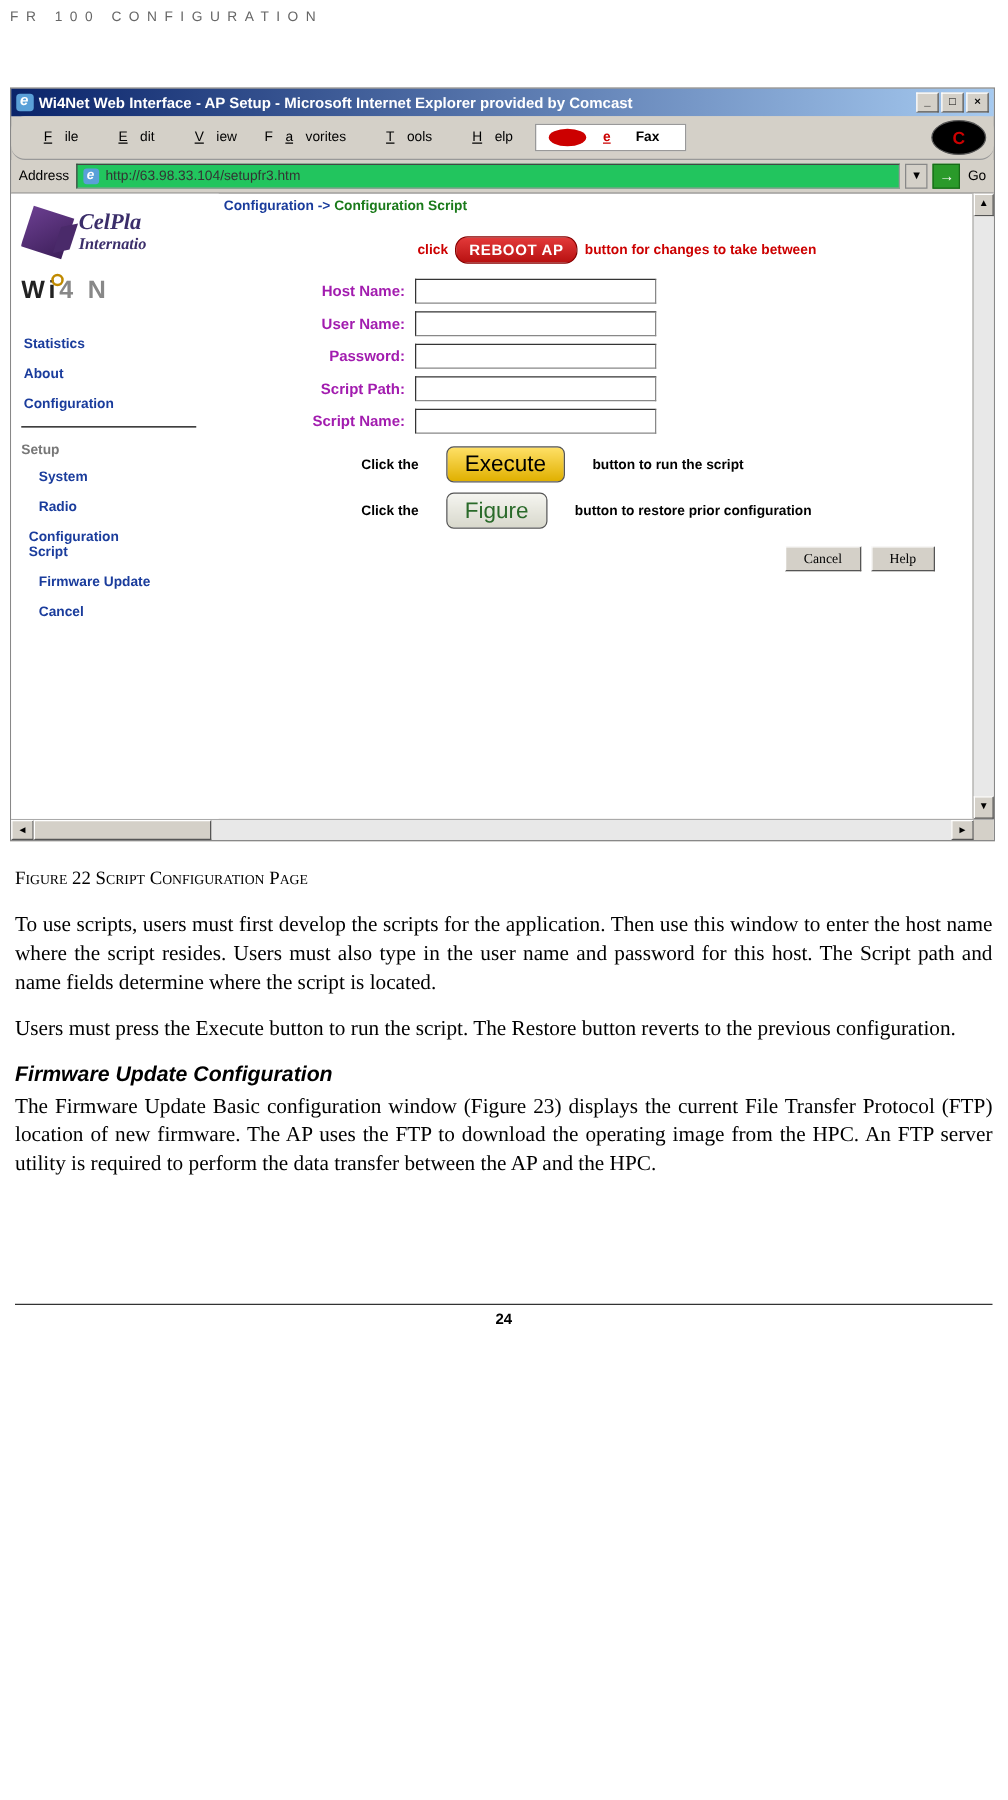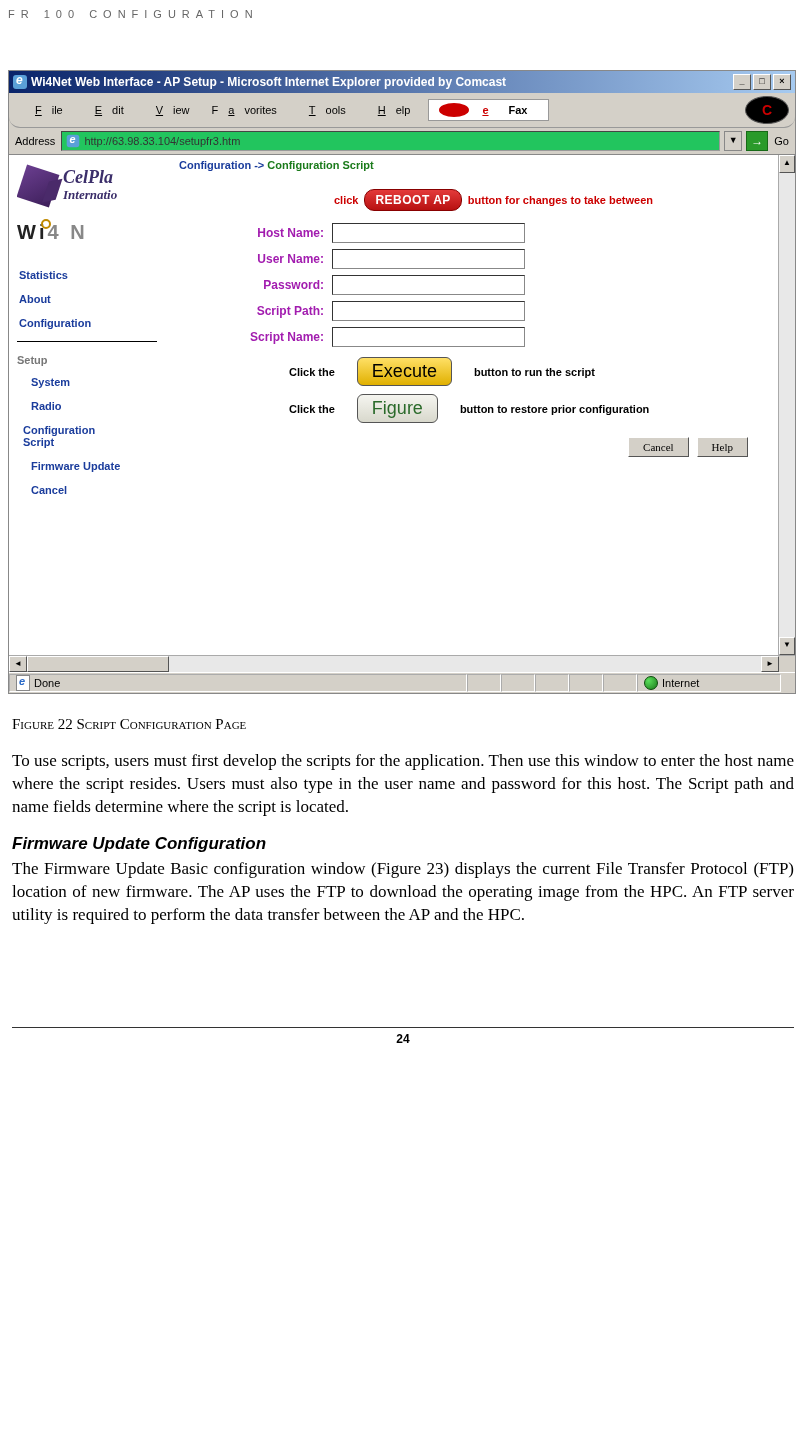--- a/index.html
+++ b/index.html
@@ -587,38 +587,23 @@
   </div>
 
   <div class="hscroll">
     <div class="arr">◄</div>
     <div class="thumb"></div>
     <div class="track"></div>
     <div class="arr">►</div>
     <div class="corner"></div>
   </div>
 
-  <div class="statusbar">
-    <div class="seg main-seg">
-      <span class="doc-ie"></span>
-      <span>Done</span>
-    </div>
-    <div class="seg small-seg"></div>
-    <div class="seg small-seg"></div>
-    <div class="seg small-seg"></div>
-    <div class="seg small-seg"></div>
-    <div class="seg small-seg"></div>
-    <div class="seg net-seg">
-      <span class="globe"></span>
-      <span>Internet</span>
-    </div>
-    <div class="grip"></div>
-  </div>
 </div>
 
 <div class="doc-body">
   <div class="fig-caption">Figure 22 Script Configuration Page</div>
   <p>To use scripts, users must first develop the scripts for the application. Then use this window to enter the host name where the script resides. Users must also type in the user name and password for this host. The Script path and name fields determine where the script is located.</p>
+  <p>Users must press the Execute button to run the script. The Restore button reverts to the previous configuration.</p>
   <div class="section-title">Firmware Update Configuration</div>
   <p>The Firmware Update Basic configuration window (Figure 23) displays the current File Transfer Protocol (FTP) location of new firmware. The AP uses the FTP to download the operating image from the HPC. An FTP server utility is required to perform the data transfer between the AP and the HPC.</p>
 </div>
 
 <div class="page-footer">24</div>
 
 </body></html>

